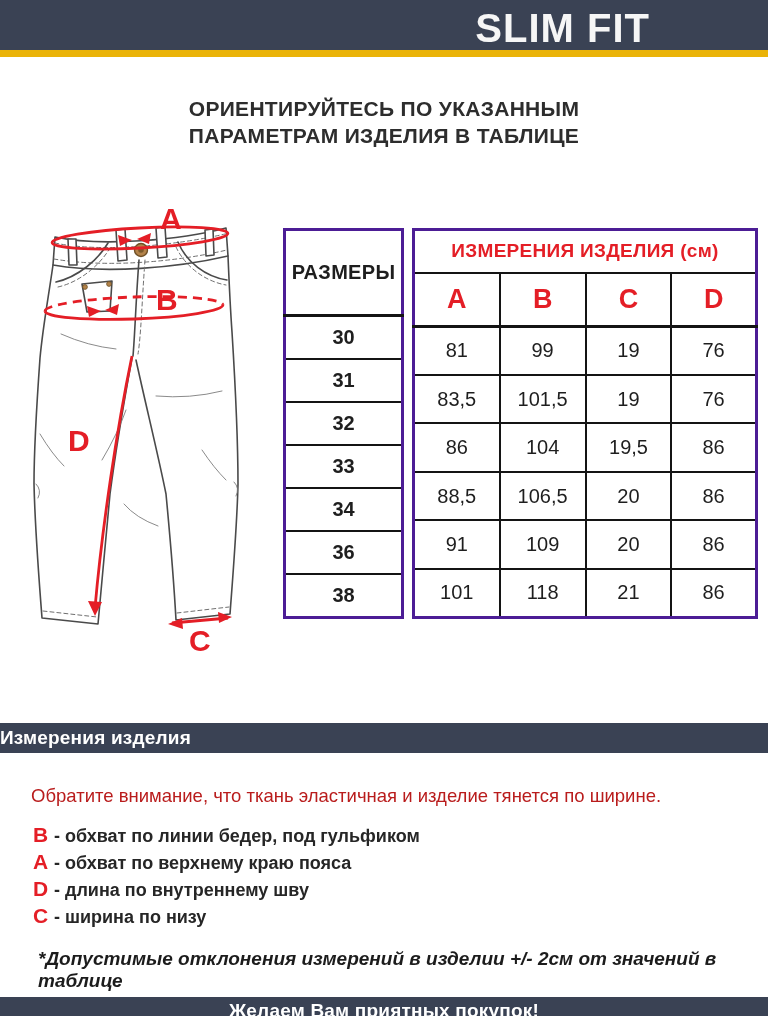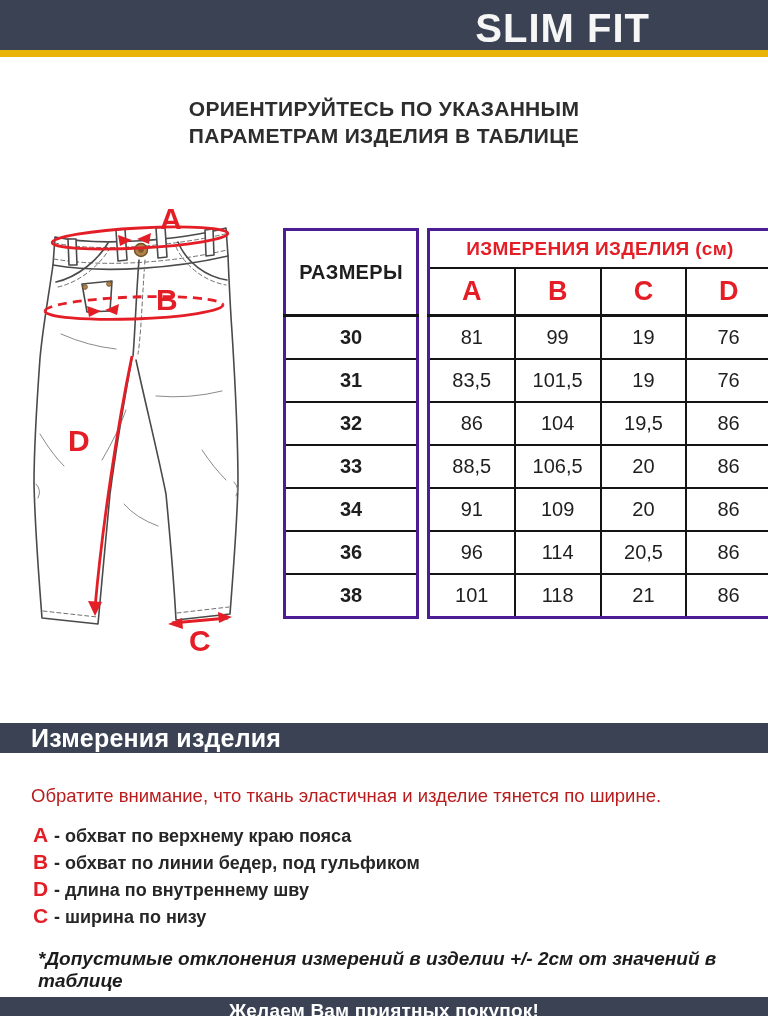--- a/index.html
+++ b/index.html
@@ -19,36 +19,36 @@
   
   .intro{
     position:absolute;left:0;top:95px;width:768px;text-align:center;
     font-size:21px;font-weight:bold;line-height:27px;color:#2d2d2d;letter-spacing:.3px;
   }
   
   .figure{position:absolute;left:6px;top:198px;width:272px;height:462px;}
   
   .table-wrap{position:absolute;left:283px;top:228px;display:flex;gap:8px;}
   table{border-collapse:collapse;background:#fff;}
-  .t-sizes{width:136px;padding-left:46px;}
+  .t-sizes{width:121px;padding-left:46px;}
   .t-meas{width:346px;}
   td{border:2px solid #141414;text-align:center;vertical-align:middle;
      font-size:20px;color:#1e1e1e;padding:0;}
   .t-sizes,.t-meas{border:3px solid #4c1d95;}
   .th-sizes{height:83px;font-weight:bold;font-size:20px;border-bottom:3px solid #141414;letter-spacing:.3px;}
   .th-meas{height:36px;font-weight:bold;font-size:19px;color:#e41e26;border-bottom:2px solid #141414;letter-spacing:.3px;}
   .th-col{height:45px;font-weight:bold;font-size:27px;color:#e41e26;border-bottom:3px solid #141414;}
   .row-cell{height:41px;}
   .size-cell{font-weight:bold;}
   .t-meas .val{width:86px;}
   
   .section-bar{
     position:absolute;left:0;top:723px;width:768px;height:30px;background:#3a4254;
-    color:#ffffff;font-size:25px;font-weight:bold;line-height:30px;
-    padding-left:31px;box-sizing:border-box;letter-spacing:.2px;
+    color:#ffffff;font-size:19px;font-weight:bold;line-height:30px;
+    box-sizing:border-box;letter-spacing:.2px;
   }
   .fabric-note{position:absolute;left:31px;top:777px;font-size:18.5px;color:#b91c1c;margin-top:8px;}
   .legend{position:absolute;left:33px;top:821px;}
   .legend-row{height:27px;line-height:27px;white-space:nowrap;}
   .legend-letter{color:#e41e26;font-weight:bold;font-size:21px;display:inline-block;min-width:18px;}
   .legend-text{font-weight:bold;font-size:18px;color:#262626;margin-left:3px;}
   .tolerance{
     position:absolute;left:38px;top:948px;font-size:19px;font-weight:bold;font-style:italic;color:#1c1c1c;
   }
   
@@ -207,47 +207,41 @@
       <td class="row-cell val">20</td>
       <td class="row-cell val">86</td>
     </tr>
     <tr>
       <td class="row-cell val">91</td>
       <td class="row-cell val">109</td>
       <td class="row-cell val">20</td>
       <td class="row-cell val">86</td>
     </tr>
     <tr>
-      <td class="row-cell val">96</td>
-      <td class="row-cell val">114</td>
-      <td class="row-cell val">20,5</td>
-      <td class="row-cell val">86</td>
-    </tr>
-    <tr>
       <td class="row-cell val">101</td>
       <td class="row-cell val">118</td>
       <td class="row-cell val">21</td>
       <td class="row-cell val">86</td>
     </tr>
   </tbody>
     </table>
 </div>
 
 <div class="section-bar">
   <span>Измерения изделия</span>
 </div>
 
 <div class="fabric-note">Обратите внимание, что ткань эластичная и изделие тянется по ширине.</div>
 
 <div class="legend">
   <div class="legend-row">
+    <span class="legend-letter">B</span><span class="legend-text">- обхват по линии бедер, под гульфиком</span>
+  </div>
+  <div class="legend-row">
     <span class="legend-letter">A</span><span class="legend-text">- обхват по верхнему краю пояса</span>
-  </div>
-  <div class="legend-row">
-    <span class="legend-letter">B</span><span class="legend-text">- обхват по линии бедер, под гульфиком</span>
   </div>
   <div class="legend-row">
     <span class="legend-letter">D</span><span class="legend-text">- длина по внутреннему шву</span>
   </div>
   <div class="legend-row">
     <span class="legend-letter">C</span><span class="legend-text">- ширина по низу</span>
   </div>
 </div>
 
 <div class="tolerance">*Допустимые отклонения измерений в изделии +/- 2см от значений в таблице</div>

